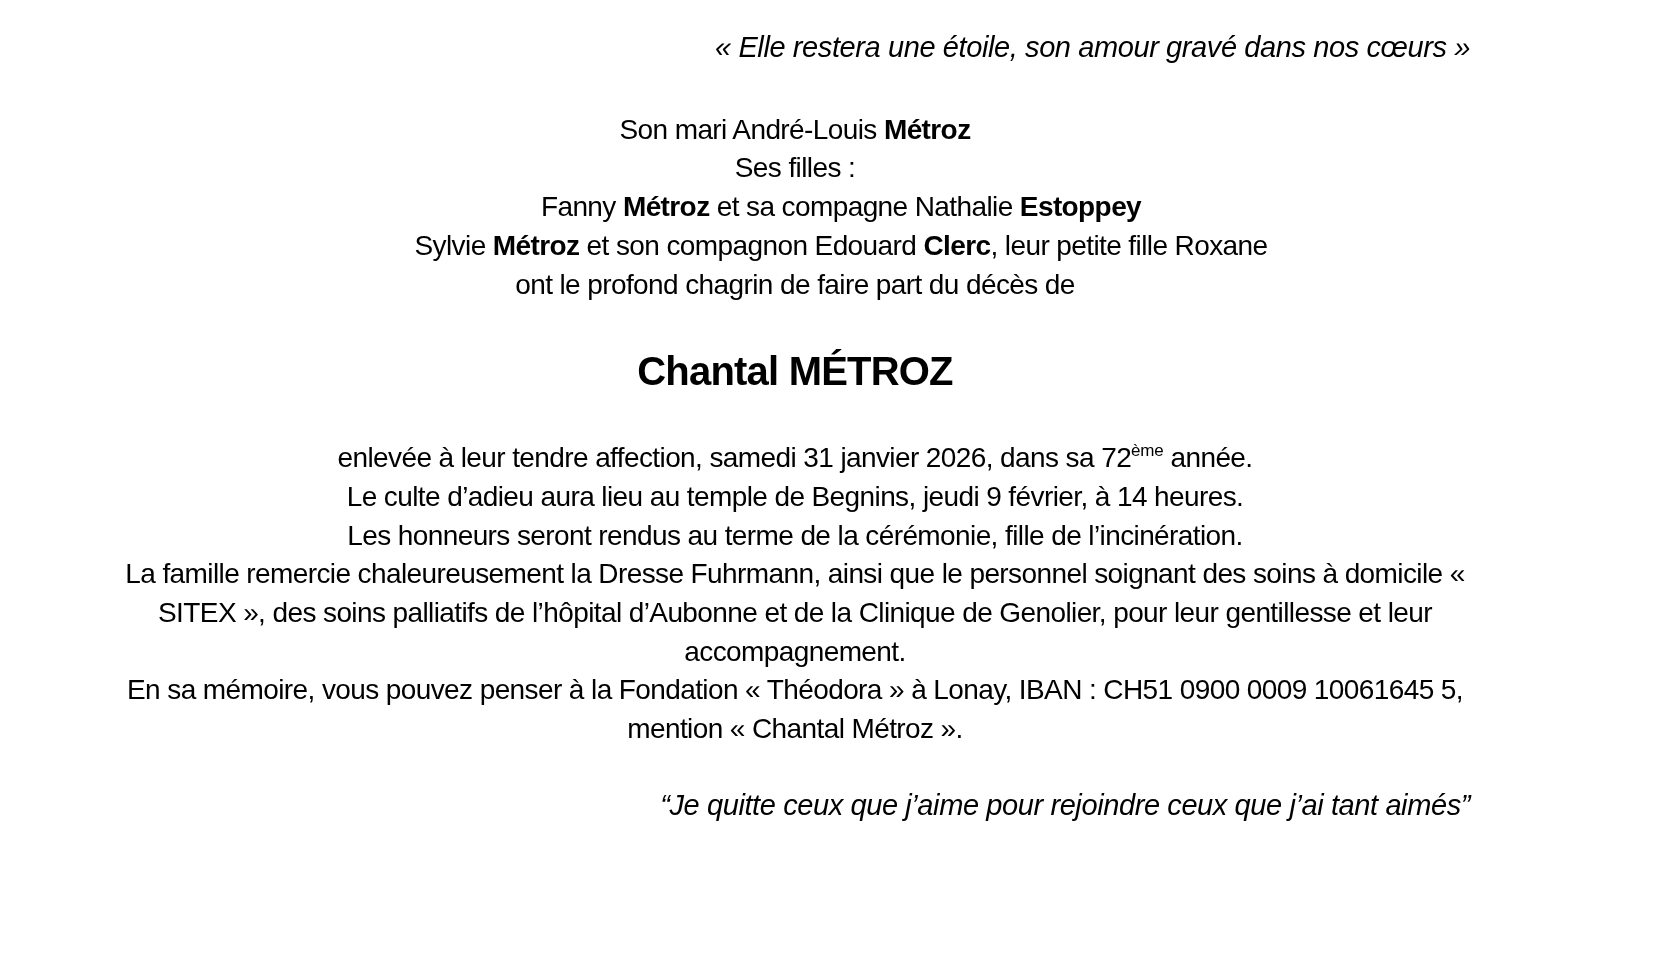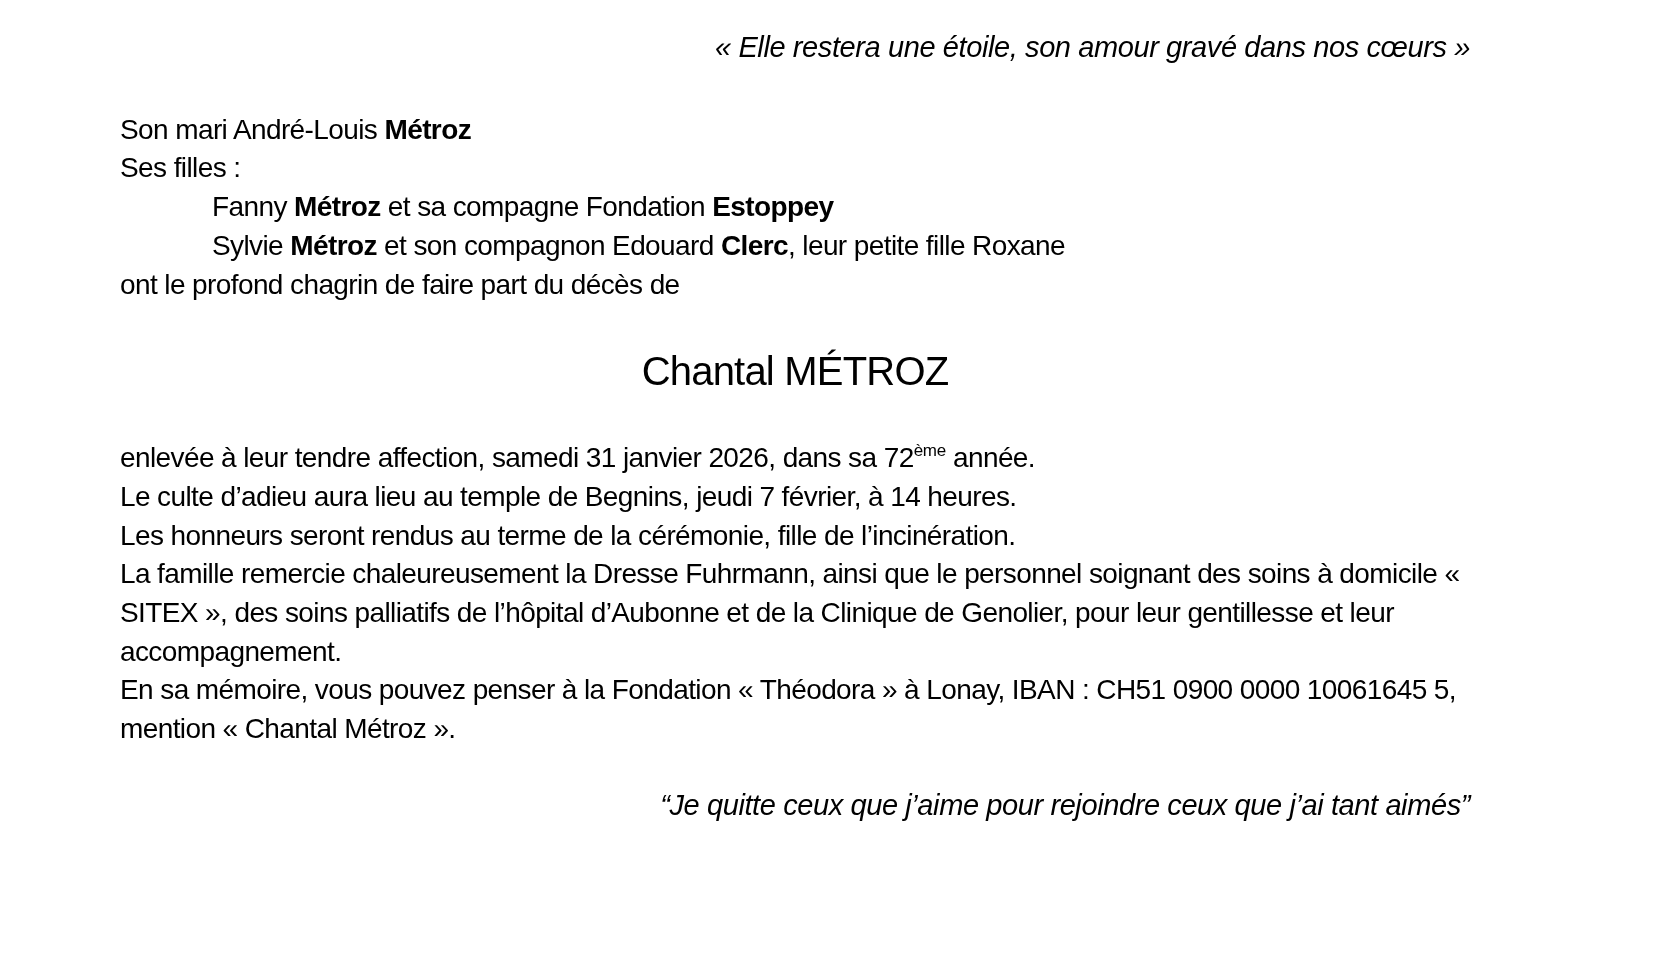--- a/index.html
+++ b/index.html
@@ -14,38 +14,38 @@
     box-sizing: border-box;
     background: #ffffff;
     color: #000000;
     font-family: "Liberation Sans", sans-serif;
     font-size: 28px;
     letter-spacing: -0.6px;
     line-height: 38.7px;
     padding: 28px 184px 0 120px; 
     overflow: hidden;
   }
-  p { margin: 0; }
+  p { margin: 0; text-align: center; }
   b, strong { font-weight: 700; }
 
   .quote {
     font-style: italic;
     font-size: 29px;
     text-align: right;
     letter-spacing: -0.4px;
   }
   .quote-top { margin-bottom: 44px; }
   .quote-bottom { margin-top: 37px; }
 
   .family-section p { margin: 0; }
   .indent { padding-left: 92px; }
 
   .deceased-name {
     font-size: 40px;
-    font-weight: 400;
+    font-weight: 700;
     text-align: center;
     letter-spacing: -0.8px;
     margin: 43px 0 44px 0;
     line-height: 48px;
   }
 
   sup.ordinal {
     font-size: 17px;
     line-height: 0;
     vertical-align: 11px;
@@ -55,30 +55,30 @@
 </head>
 <body>
 
 <div class="page">
 
   <p class="quote quote-top">« Elle restera une étoile, son amour gravé dans nos cœurs »</p>
 
   <div class="family-section">
     <p><span>Son mari André-Louis </span><b>Métroz</b></p>
     <p>Ses filles :</p>
-    <p class="indent"><span>Fanny </span><b>Métroz</b><span> et sa compagne Fondation </span><b>Estoppey</b></p>
+    <p class="indent"><span>Fanny </span><b>Métroz</b><span> et sa compagne Nathalie </span><b>Estoppey</b></p>
     <p class="indent"><span>Sylvie </span><b>Métroz</b><span> et son compagnon Edouard </span><b>Clerc</b><span>, leur petite fille Roxane</span></p>
     <p>ont le profond chagrin de faire part du décès de</p>
   </div>
 
   <h1 class="deceased-name">Chantal MÉTROZ</h1>
 
   <div class="body-section">
     <p><span>enlevée à leur tendre affection, samedi 31 janvier 2026, dans sa 72</span><sup class="ordinal">ème</sup><span> année.</span></p>
-    <p>Le culte d’adieu aura lieu au temple de Begnins, jeudi 7 février, à 14 heures.</p>
+    <p>Le culte d’adieu aura lieu au temple de Begnins, jeudi 9 février, à 14 heures.</p>
     <p>Les honneurs seront rendus au terme de la cérémonie, fille de l’incinération.</p>
     <p>La famille remercie chaleureusement la Dresse Fuhrmann, ainsi que le personnel soignant des soins à domicile « SITEX », des soins palliatifs de l’hôpital d’Aubonne et de la Clinique de Genolier, pour leur gentillesse et leur accompagnement.</p>
-    <p>En sa mémoire, vous pouvez penser à la Fondation « Théodora » à Lonay, IBAN : CH51 0900 0000 10061645 5, mention « Chantal Métroz ».</p>
+    <p>En sa mémoire, vous pouvez penser à la Fondation « Théodora » à Lonay, IBAN : CH51 0900 0009 10061645 5, mention « Chantal Métroz ».</p>
   </div>
 
   <p class="quote quote-bottom">“Je quitte ceux que j’aime pour rejoindre ceux que j’ai tant aimés”</p>
 
 </div>
 
 </body></html>

